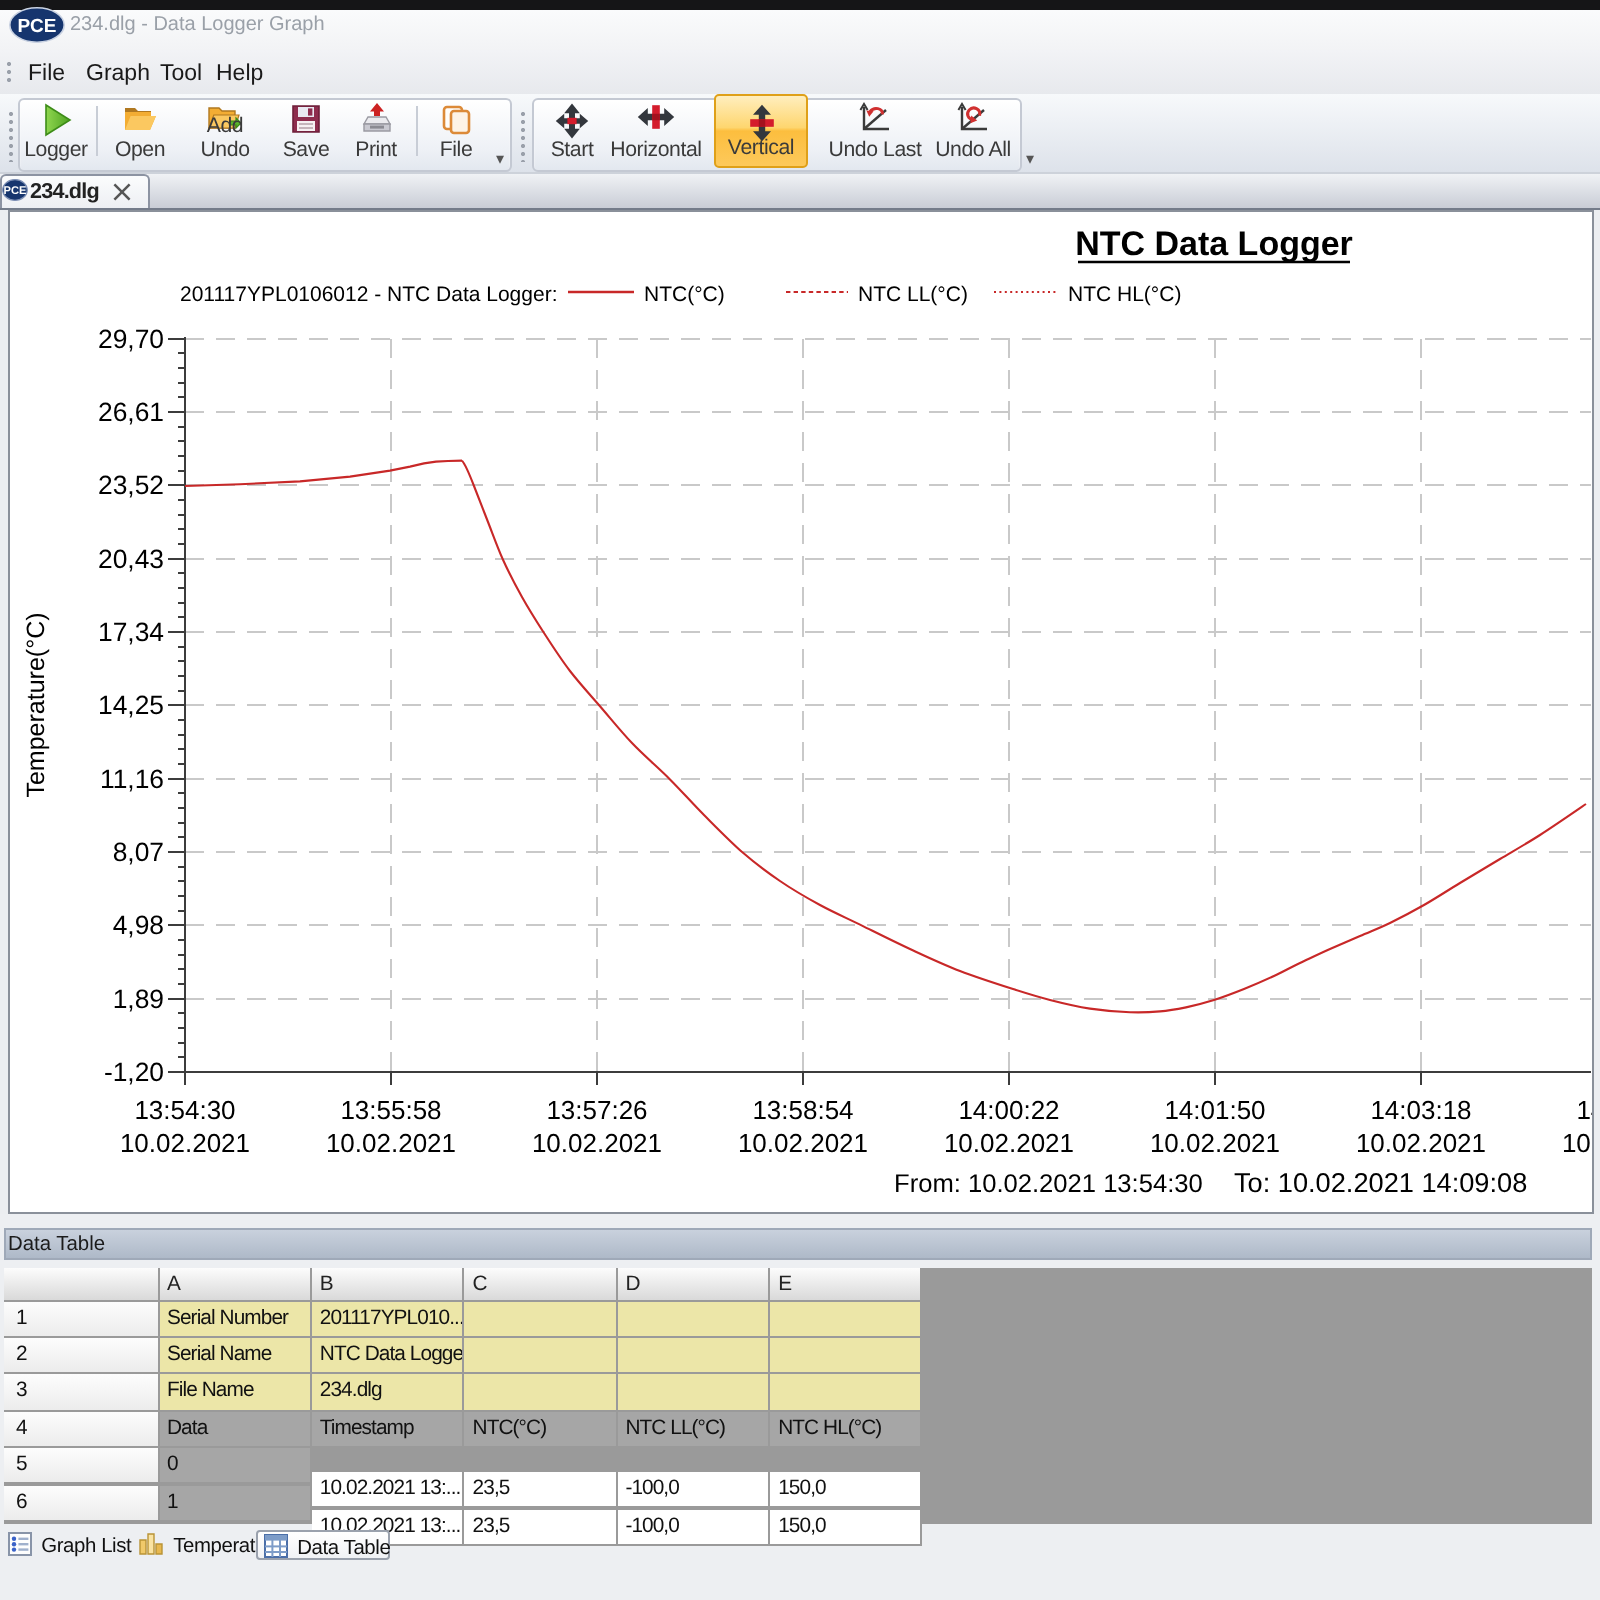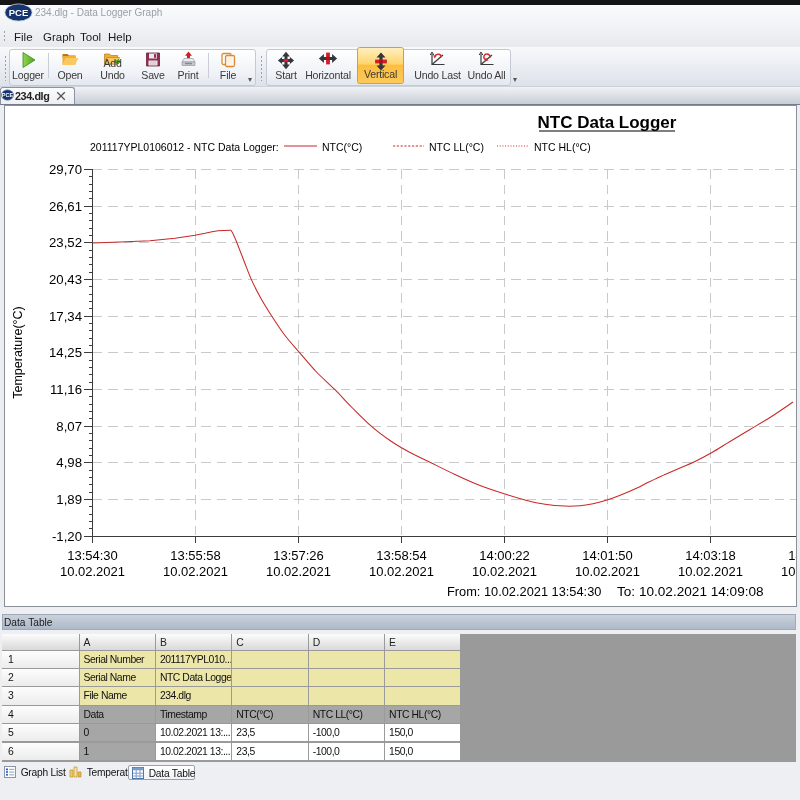--- a/index.html
+++ b/index.html
@@ -31,21 +31,21 @@
 
 #lower{left:0;top:606.5px;width:800px;height:194px;background:#edeff2;}
 #dtbar{left:2px;top:7.5px;width:794px;height:16px;background:linear-gradient(#c9d1dd,#aeb9c8);border:1px solid #9fa9b8;font-size:10.2px;color:#1b1b1b;padding:2px 0 0 1px;}
 
 #gridwrap{left:2px;top:27px;width:794px;height:128px;background:#9a9a9a;}
 .cell{position:absolute;border-right:1px solid #9a9a9a;border-bottom:1px solid #9a9a9a;font-size:10.4px;color:#111;padding:3px 0 0 4px;overflow:hidden;white-space:nowrap;letter-spacing:-0.45px;}
 .hcell{background:linear-gradient(#fcfcfc,#d9d9d9);color:#222;}
 .gut{background:linear-gradient(#fdfdfd,#ececec);padding-left:6px;}
 .yel{background:#ece6a8;}
 .gry{background:#a6a6a6;}
-.wht{background:#fff;}
+.wht{background:#fff;margin-top:12px;}
 
 #btabs{left:0;top:765px;width:800px;height:16px;}
 .btab{position:absolute;top:0;height:15px;font-size:10.2px;color:#111;letter-spacing:-0.2px;white-space:nowrap;}
 #btab3{background:linear-gradient(#ffffff,#f0f2f5);border:1px solid #9aa1ad;border-radius:2px;}
 
 #status{left:0;top:781px;width:800px;height:19px;background:linear-gradient(#f2f4f7,#dde0e6);border-top:1px solid #b9bec7;}
 #status .txt{position:absolute;left:6px;top:3px;font-size:12px;color:#111;}
 </style></head>
 <body>
 <div id="win">

